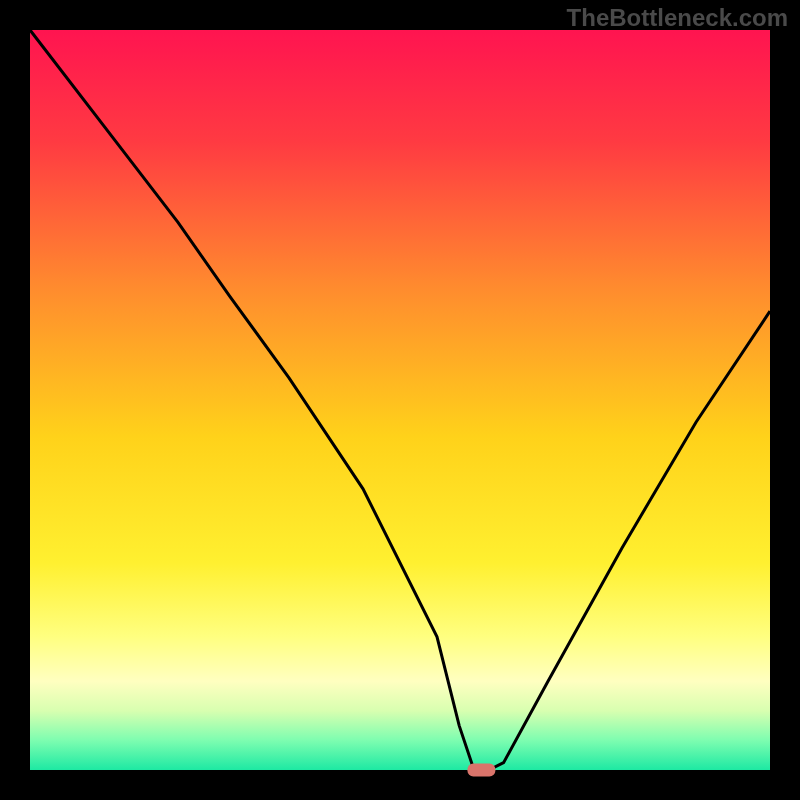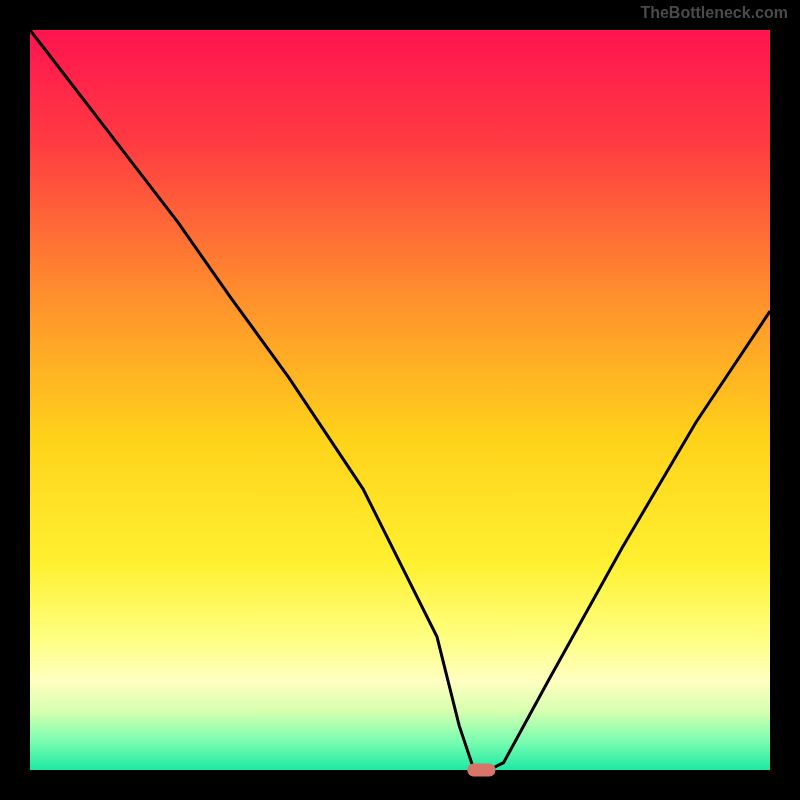--- a/index.html
+++ b/index.html
@@ -16,21 +16,21 @@
     top: 0;
     left: 0;
     width: 800px;
     height: 800px;
   }
   .watermark {
     position: absolute;
     top: 4px;
     right: 12px;
     color: #4a4a4a;
-    font-size: 16px;
+    font-size: 24px;
     font-weight: bold;
     z-index: 10;
   }
   svg {
     display: block;
   }
 </style>
 </head>
 <body>
 

